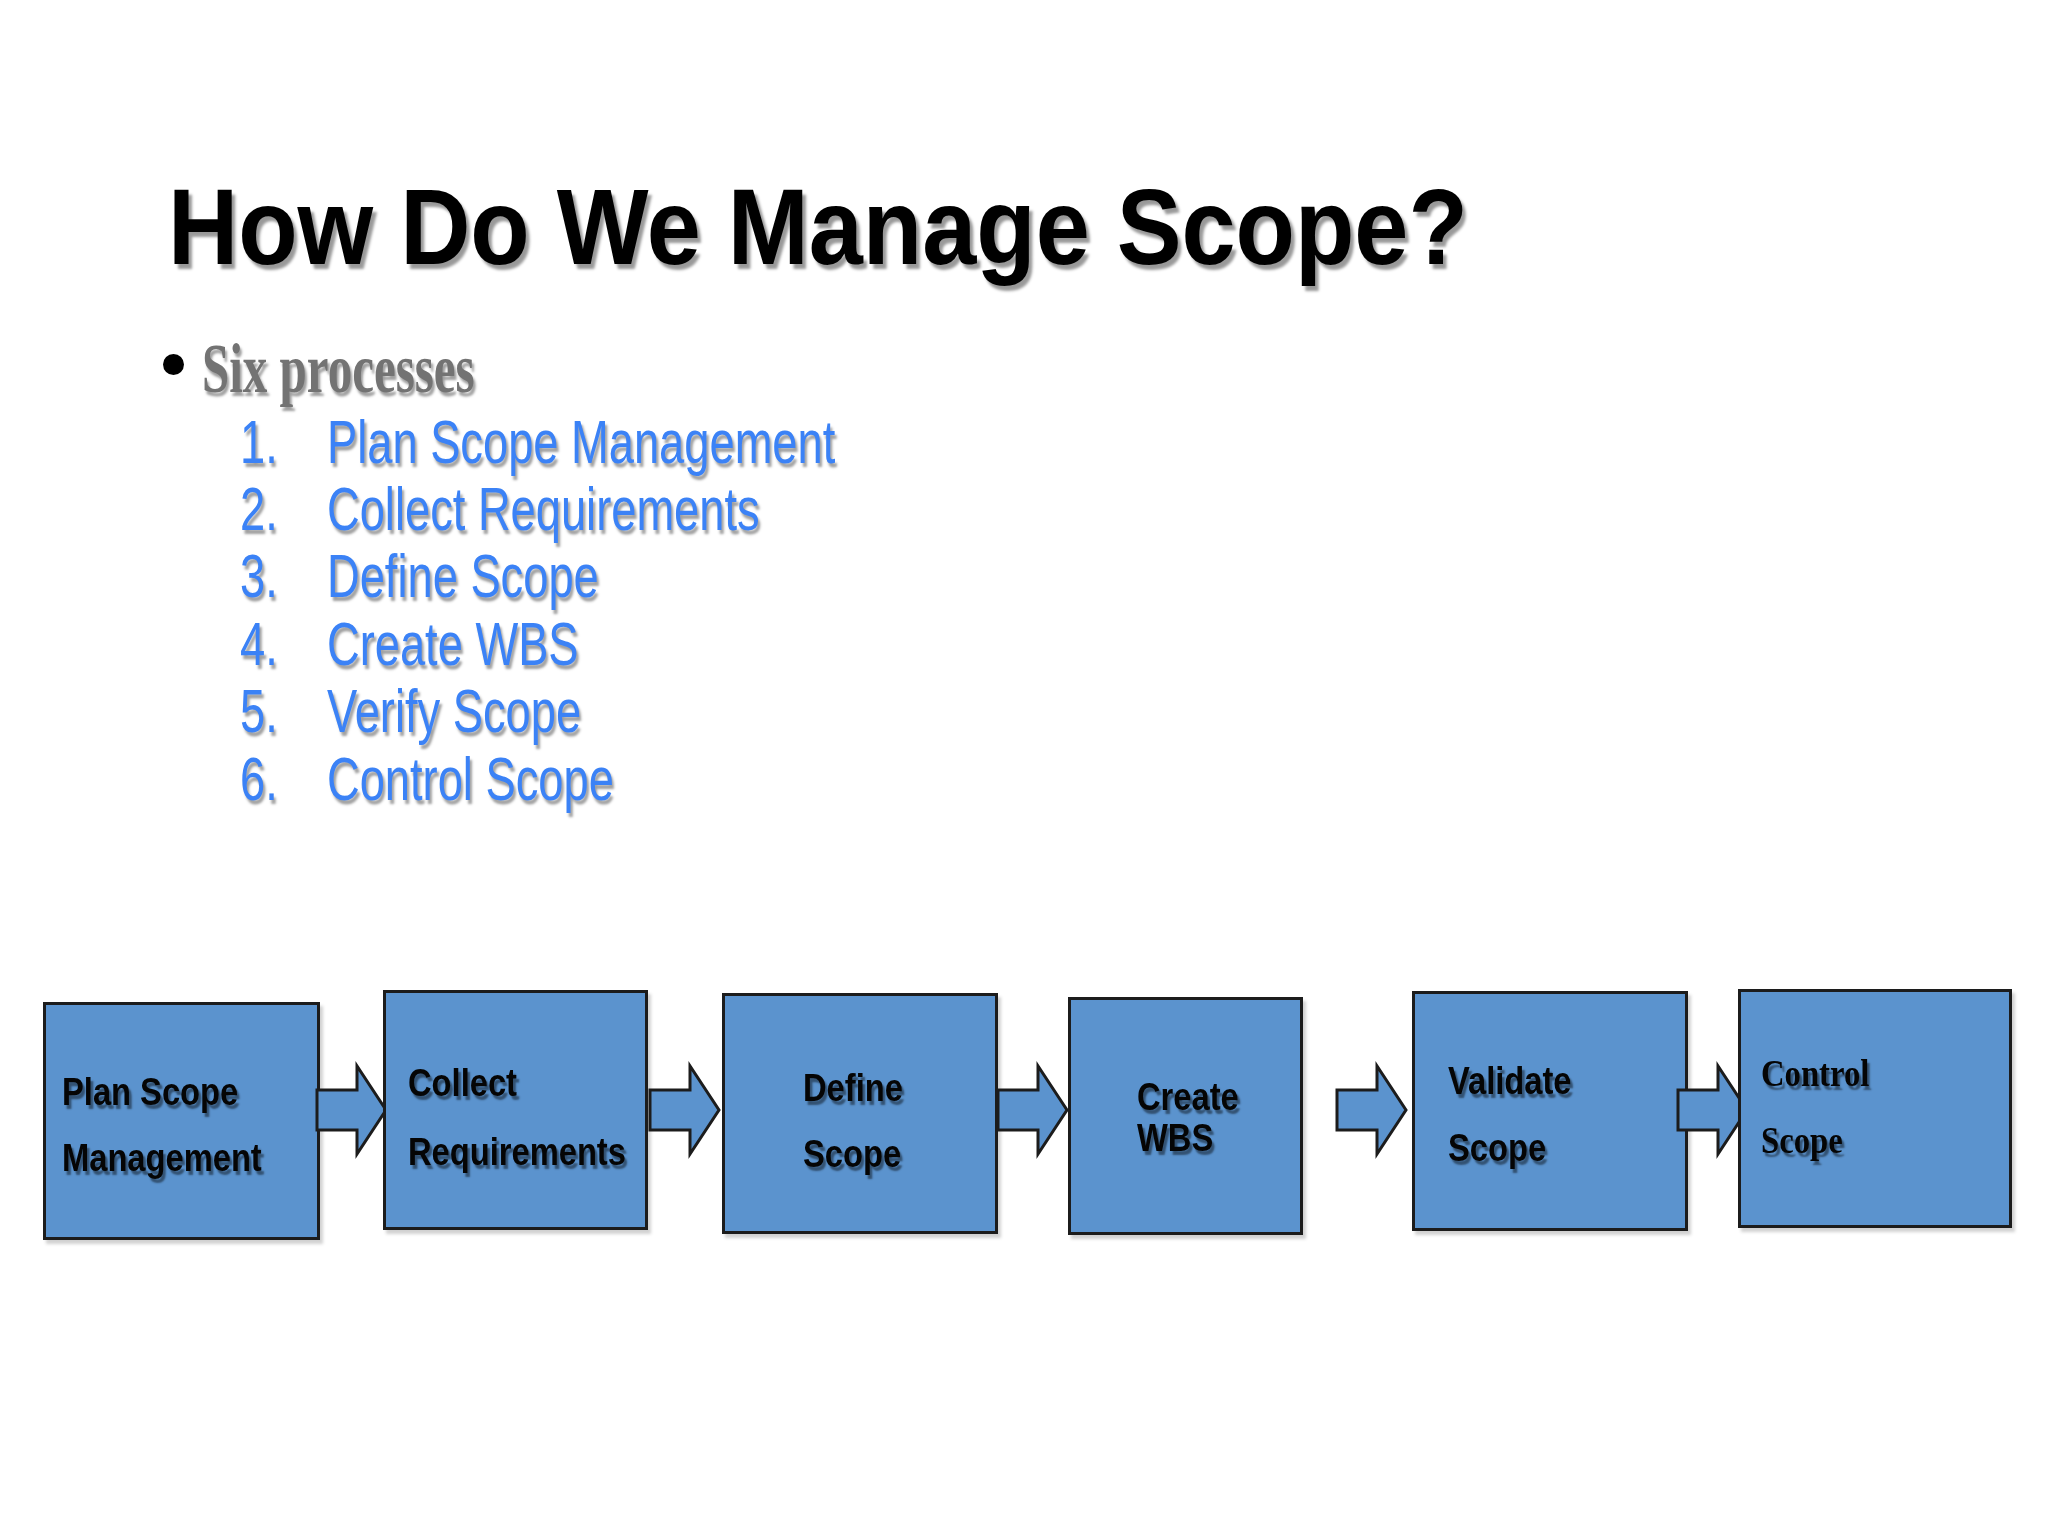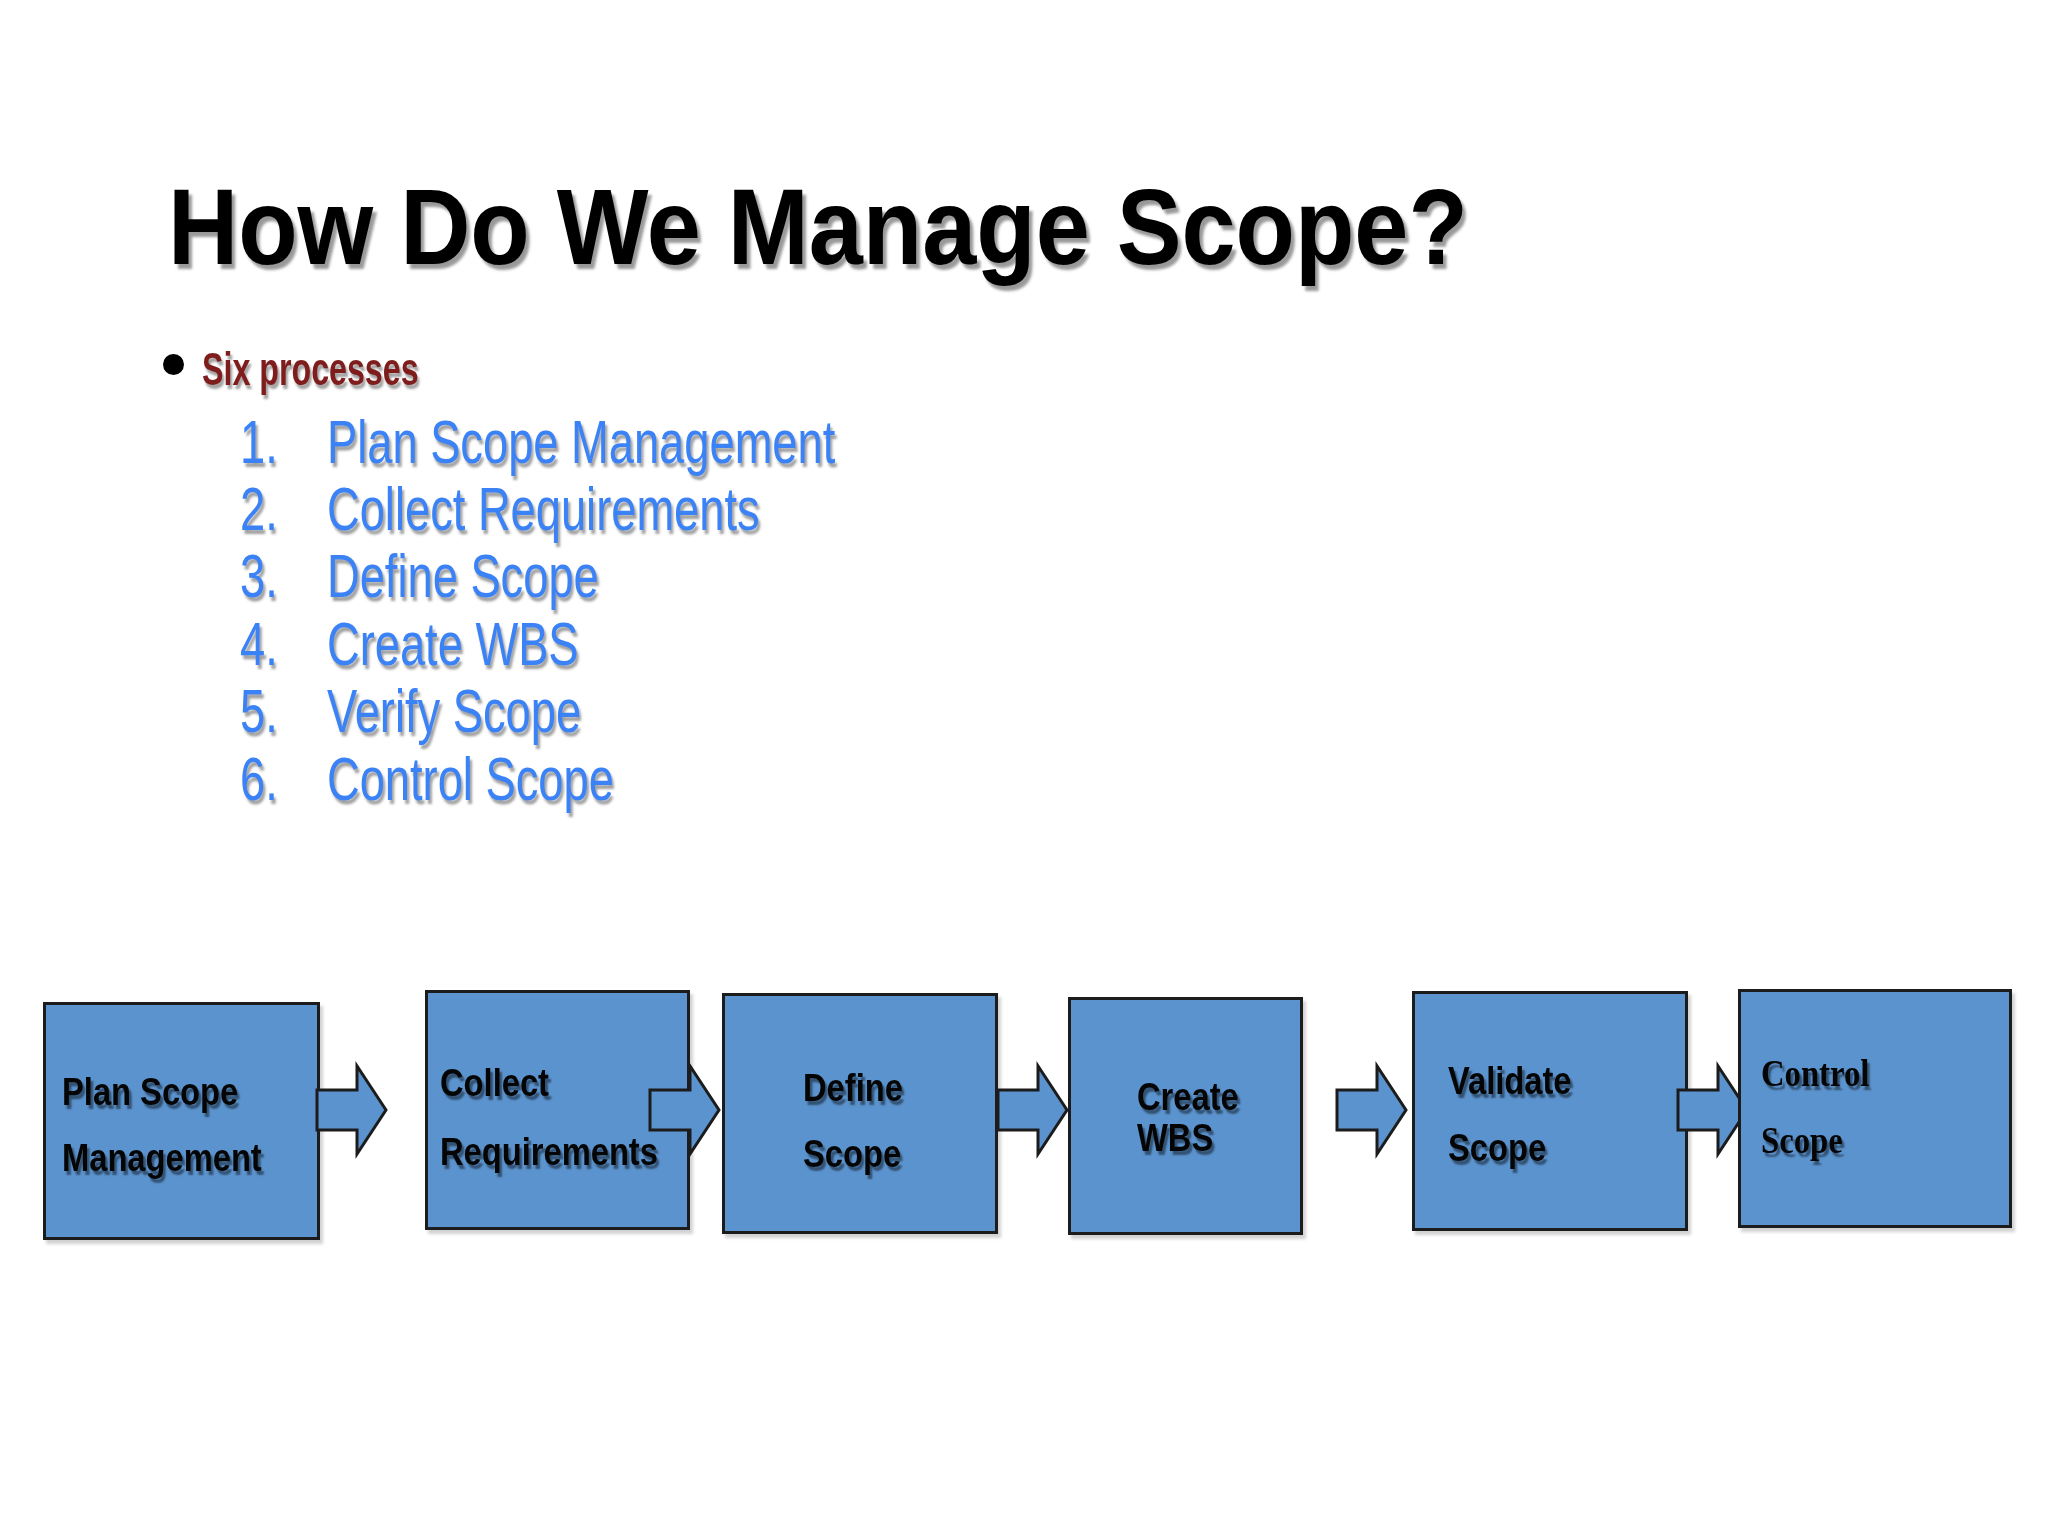--- a/index.html
+++ b/index.html
@@ -15,22 +15,22 @@
     position:absolute;left:168px;top:168px;width:1700px;
     font-size:108px;font-weight:bold;color:#000;line-height:1.1;
     text-shadow:4px 5px 3px rgba(0,0,0,0.40);
     white-space:nowrap;
   }
   .cond90{display:inline-block;transform:scaleX(0.90);transform-origin:left;}
 
   
   .bullet-row{
     position:absolute;left:202px;top:334px;width:1000px;
-    font-size:46px;font-weight:bold;color:#7f1d1d;line-height:70px;
-    text-shadow:3px 4px 3px rgba(0,0,0,0.38);white-space:nowrap;
+    font-size:70px;font-weight:bold;color:#737373;line-height:70px;
+    text-shadow:3px 4px 3px rgba(0,0,0,0.38);white-space:nowrap;font-family:Liberation Serif, serif;
   }
   .cond70{display:inline-block;transform:scaleX(0.70);transform-origin:left;}
   .bullet-dot{
     position:absolute;left:163px;top:354px;width:21px;height:21px;
     border-radius:50%;background:#000;
   }
 
   
   .process-list{
     position:absolute;left:0;top:408px;width:1400px;margin:0;padding:0;
@@ -50,21 +50,21 @@
     background:#5b93ce;border:3px solid #1c1c1c;
     box-shadow:3px 4px 3px rgba(0,0,0,0.18);
   }
   .bline{
     font-size:38px;font-weight:bold;color:#050505;line-height:1;
     text-shadow:3px 4px 2px rgba(0,0,0,0.45);white-space:nowrap;
   }
   .bcond{display:inline-block;transform:scaleX(0.86);transform-origin:left;}
 
   .b1{left:43px;  top:1002px;width:277px;height:238px;padding:68px 0 0 16px;}
-  .b2{left:383px; top:990px; width:265px;height:240px;padding:71px 0 0 12px;margin-left:42px;}
+  .b2{left:383px; top:990px; width:265px;height:240px;padding:71px 0 0 22px;}
   .b3{left:722px; top:993px; width:276px;height:241px;padding:73px 0 0 78px;}
   .b4{left:1068px;top:997px; width:235px;height:238px;padding:78px 12px 0 66px;}
   .b5{left:1412px;top:991px; width:276px;height:240px;padding:68px 0 0 33px;}
   .b6{left:1738px;top:989px; width:274px;height:239px;padding:62px 0 0 20px;font-family:Liberation Serif, serif;}
   .b1 .first{height:66px;} .b2 .first{height:69px;} .b3 .first{height:66px;}
   .b4 .first{height:41px;} .b5 .first{height:67px;} .b6 .first{height:67px;}
 
   .flow-arrow{position:absolute;width:74px;height:98px;top:1061px;}
   .a1{left:315px;} .a2{left:648px;} .a3{left:996px;} .a4{left:1335px;} .a5{left:1676px;}
 </style>

